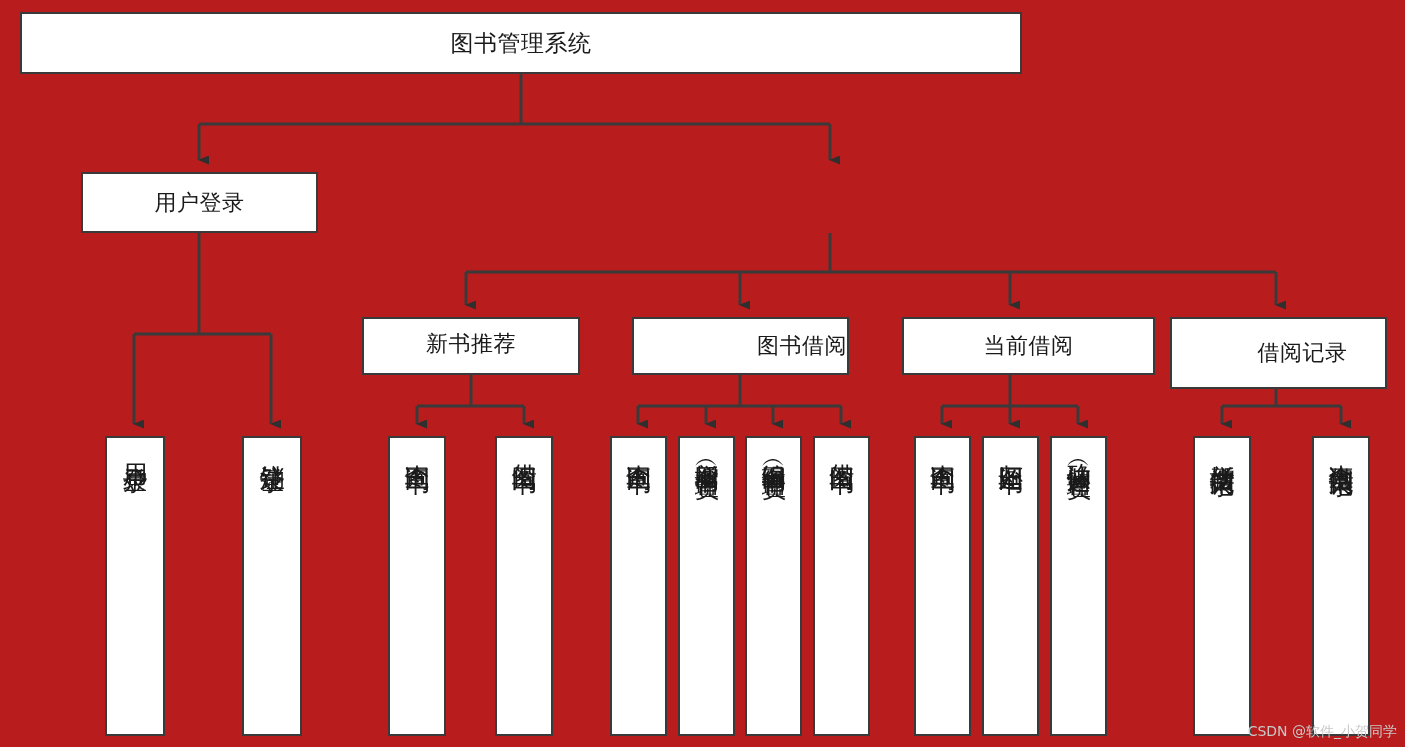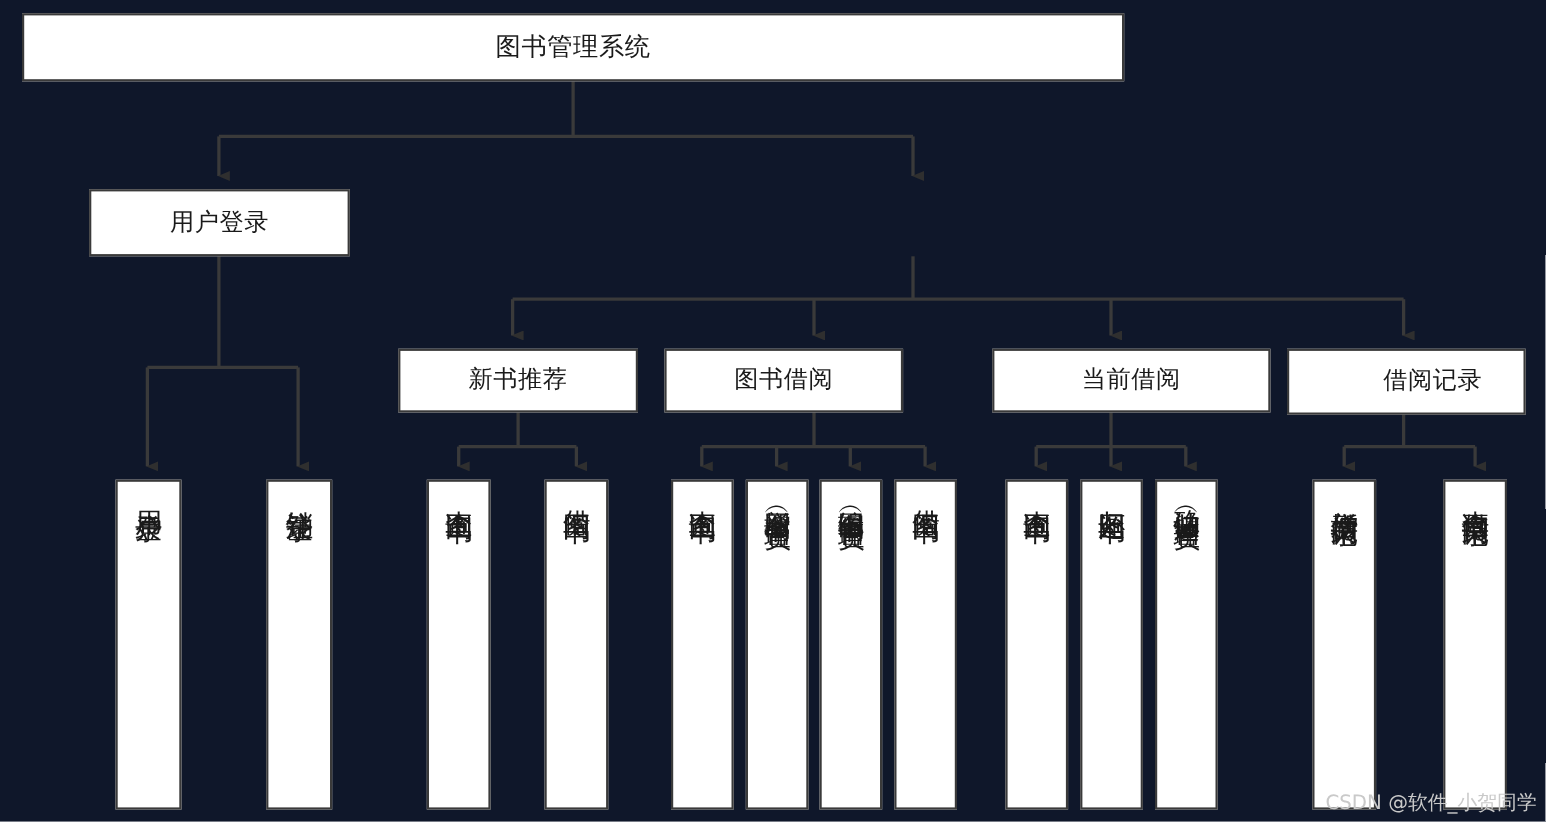--- a/index.html
+++ b/index.html
@@ -8,21 +8,21 @@
     padding: 0;
     background: #ffffff;
   }
   body {
     font-family: "DejaVu Sans", "Liberation Sans", sans-serif;
   }
   #canvas {
     position: relative;
     width: 1405px;
     height: 747px;
-    background: #0f172a;
+    background: #b91c1c;
     overflow: hidden;
   }
   #wires {
     position: absolute;
     left: 0;
     top: 0;
     width: 1405px;
     height: 747px;
     pointer-events: none;
   }
@@ -65,21 +65,21 @@
     max-height: 100%;
     margin: 0 auto;
   }
   .v-node.tall .lbl {
     font-size: 24px;
   }
   #watermark {
     position: absolute;
     right: 8px;
     bottom: 6px;
-    font-size: 18px;
+    font-size: 14px;
     color: #c9c9c9;
     white-space: nowrap;
     user-select: none;
   }
 </style>
 </head>
 <body>
 
 <div id="canvas">
 
@@ -138,33 +138,33 @@
 
   <div class="node h-node" id="node-root" style="left:20px; top:12px; width:1002px; height:62px;">
     <span class="lbl">图书管理系统</span>
   </div>
 
   <div class="node h-node" style="left:81px; top:172px; width:237px; height:61px;">
     <span class="lbl">用户登录</span>
   </div>
 
 
-  <div class="node h-node" style="left:362px; top:317px; width:218px; height:58px;">
+  <div class="node h-node" style="left:362px; top:317px; width:218px; height:58px;font-family:Liberation Mono, monospace;">
     <span class="lbl">新书推荐</span>
   </div>
 
-  <div class="node h-node" style="left:604px; top:317px; width:217px; height:58px;">
+  <div class="node h-node" style="left:632px; top:317px; width:217px; height:58px;justify-content:flex-end;">
     <span class="lbl">图书借阅</span>
   </div>
 
   <div class="node h-node" style="left:902px; top:317px; width:253px; height:58px;">
     <span class="lbl">当前借阅</span>
   </div>
 
-  <div class="node h-node" style="left:1170px; top:317px; width:217px; height:60px;padding-left:48px;">
+  <div class="node h-node" style="left:1170px; top:317px; width:217px; height:72px;padding-left:48px;">
     <span class="lbl">借阅记录</span>
   </div>
 
   <div class="node v-node" style="left:105px; top:436px; width:60px; height:300px;">
     <span class="lbl">用户登录</span>
   </div>
 
   <div class="node v-node" style="left:242px; top:436px; width:60px; height:300px;">
     <span class="lbl">注销登录</span>
   </div>

